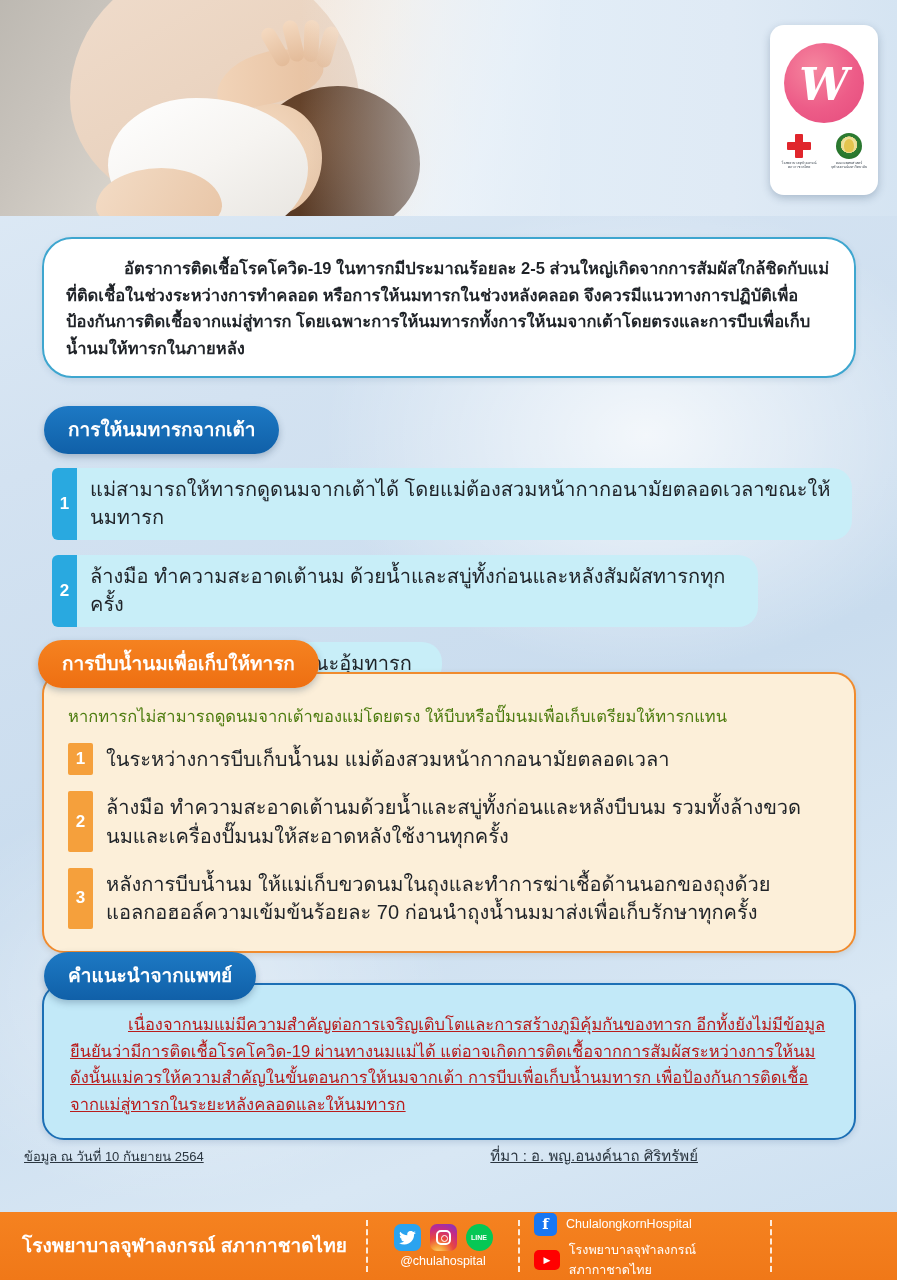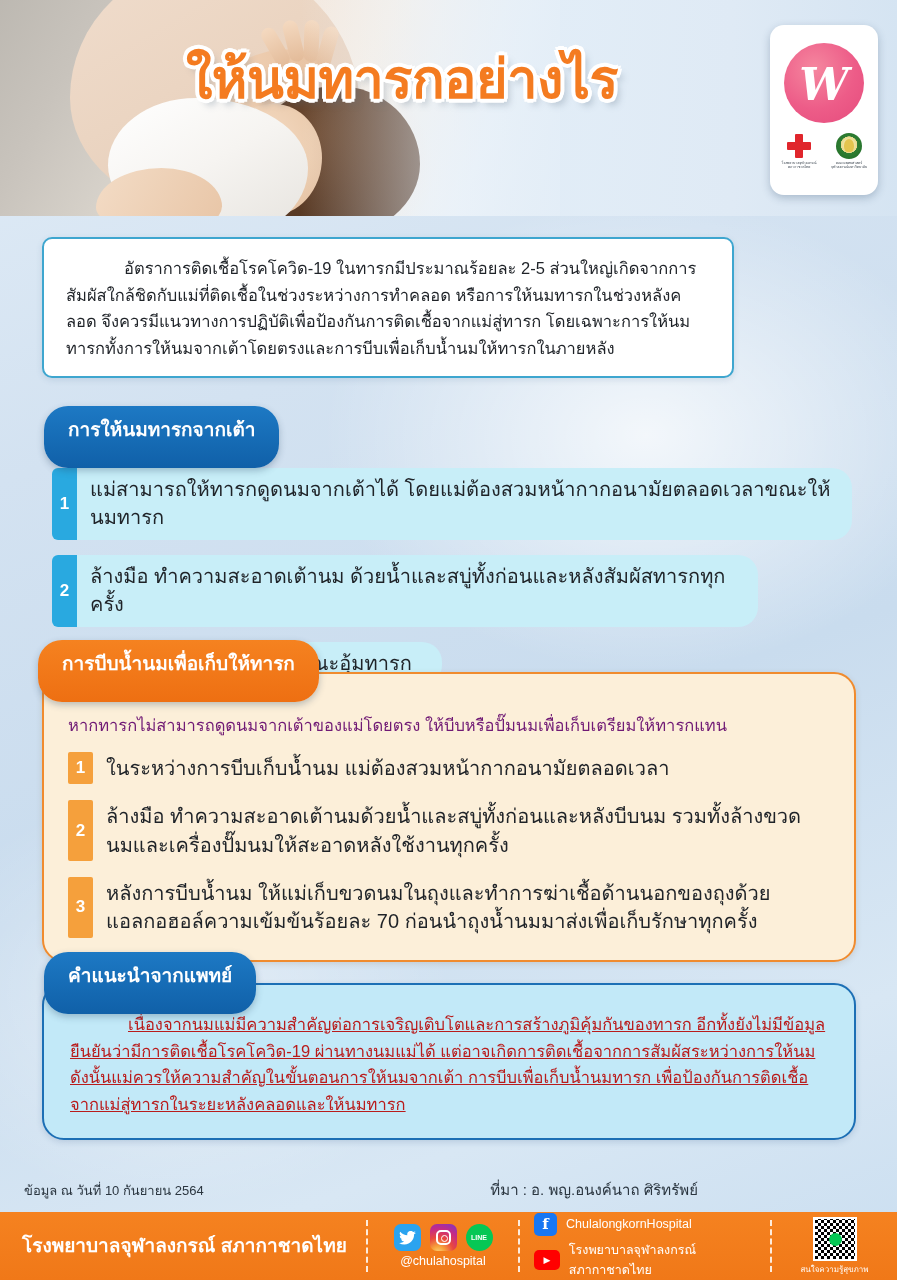--- a/index.html
+++ b/index.html
@@ -228,41 +228,42 @@
     font-size: 3.6px;
     line-height: 1.25;
     color: #3b4550;
     letter-spacing: -0.1px;
   }
 
   
   .intro-box {
     position: absolute;
     left: 42px; top: 237px;
-    width: 692px;
+    width: 814px;
     padding: 16px 22px 14px;
     background: #ffffff;
     border: 2px solid #3EA6CF;
-    border-radius: 10px;
+    border-radius: 30px;
     box-shadow: 0 2px 6px rgba(60,100,140,0.15);
+    font-weight: bold;
   }
   .intro-box p {
     font-size: 16.5px;
     line-height: 1.62;
     color: #1f2328;
     text-indent: 58px;
     text-align: left;
   }
 
   
   .pill {
     position: absolute;
     display: inline-flex;
     align-items: center;
-    padding: 8px 24px 24px;
+    padding: 8px 24px 10px;
     border-radius: 24px;
     color: #ffffff;
     font-size: 19px;
     font-weight: 700;
     white-space: nowrap;
     box-shadow: 0 3px 7px rgba(40,70,100,0.3);
     z-index: 3;
   }
   .pill-blue  { background: linear-gradient(180deg, #1d79c4 0%, #1060a8 100%); }
   .pill-orange{ background: linear-gradient(180deg, #F58220 0%, #EE6F12 100%); }
@@ -316,23 +317,22 @@
     width: 814px;
     padding: 30px 24px 22px;
     background: #FCEFD9;
     border: 2px solid #F08B2E;
     border-radius: 22px;
     box-shadow: 0 2px 6px rgba(120,90,50,0.16);
   }
   .pump-lead {
     font-size: 16.5px;
     line-height: 1.5;
-    color: #701a75;
+    color: #4d7c0f;
     margin-bottom: 14px;
-    margin-top: 9px;
   }
   .pump-list .row { margin-bottom: 16px; }
   .pump-list .row:last-child { margin-bottom: 0; }
   .pump-list .row-text { padding: 2px 6px 2px 13px; }
   .pump-list .num { border-radius: 2px; }
 
   
   .advice-card {
     position: absolute;
     left: 42px; top: 983px;
@@ -347,28 +347,29 @@
     font-size: 16.5px;
     line-height: 1.62;
     color: #b91c1c;
     text-indent: 58px;
     text-decoration: underline;
   }
 
   
   .subfoot {
     position: absolute;
-    left: 0; top: 1178px;
+    left: 0; top: 1144px;
     width: 722px;
     display: flex;
     justify-content: space-between;
     align-items: center;
     padding: 0 24px;
     font-size: 13px;
     color: #2b3640;
+    text-decoration: underline;
   }
   .subfoot .src { font-size: 15px; }
 
   
   .footer {
     position: absolute;
     left: 0; top: 1212px;
     width: 897px; height: 68px;
     background: linear-gradient(180deg, #F58220 0%, #F07818 100%);
     display: flex;
@@ -504,21 +505,20 @@
       <div class="finger f4"></div>
       <div class="hero-baby-head"></div>
       <div class="hero-baby-face"></div>
       <div class="hero-baby-ear"></div>
       <div class="hero-cloth"></div>
       <div class="hero-hand"></div>
     </div>
     <div class="hero-fade"></div>
 
     <div class="hero-title-wrap">
-      <div class="title-line title-1">ให้นมทารกอย่างไร</div>
     </div>
   </div>
 
   <div class="logo-badge">
     <div class="logo-circle">
       <div class="logo-w">W</div>
     </div>
     <div class="logo-sub">
       <div class="emblem">
         <div class="cross-box"></div>
@@ -619,19 +619,15 @@
         <span class="lbl">ChulalongkornHospital</span>
       </div>
       <div class="f-line">
         <div class="yt">▶</div>
         <span class="lbl">โรงพยาบาลจุฬาลงกรณ์สภากาชาดไทย</span>
       </div>
     </div>
 
     <div class="f-divider"></div>
 
-    <div class="f-col-4">
-      <div class="qr"></div>
-      <div class="qr-cap">สนใจความรู้สุขภาพ</div>
-    </div>
   </div>
 
 </div>
 
 </body></html>

